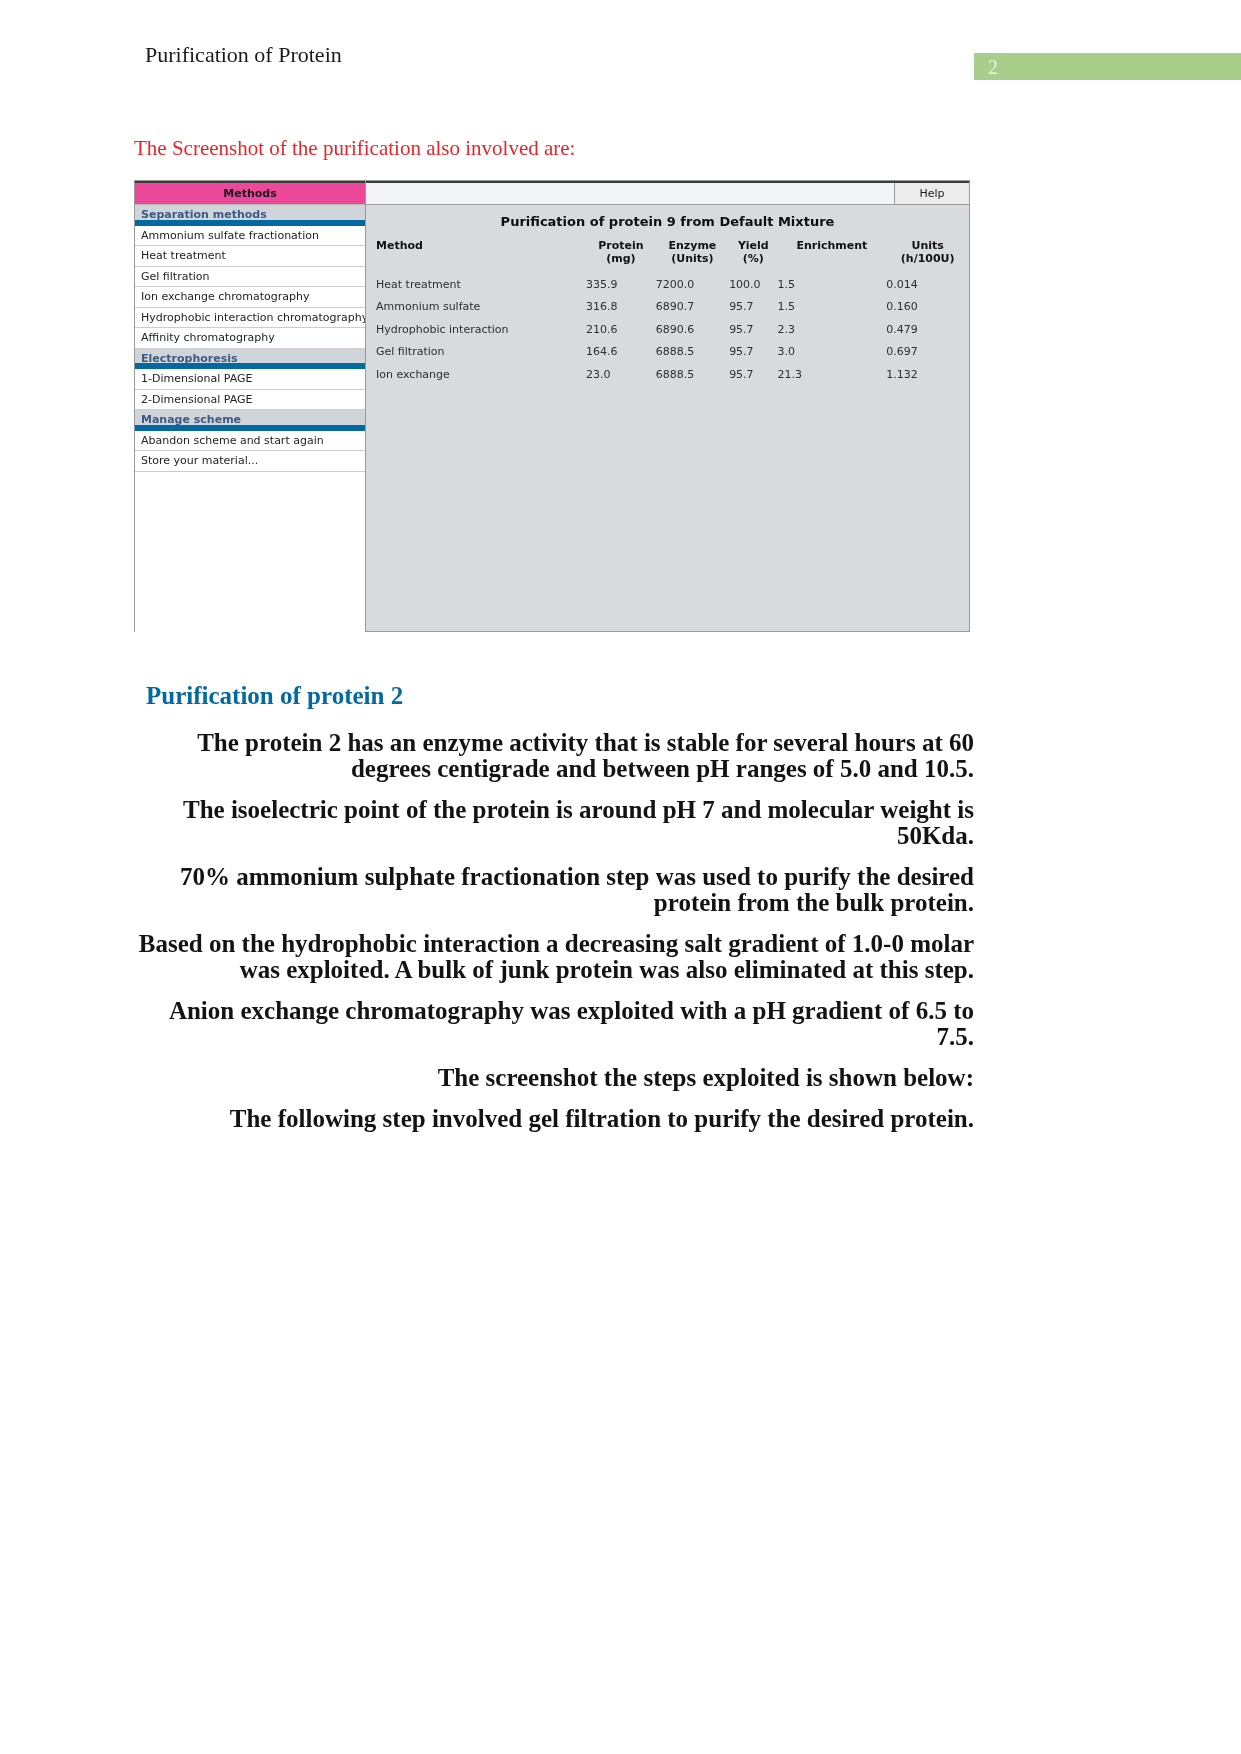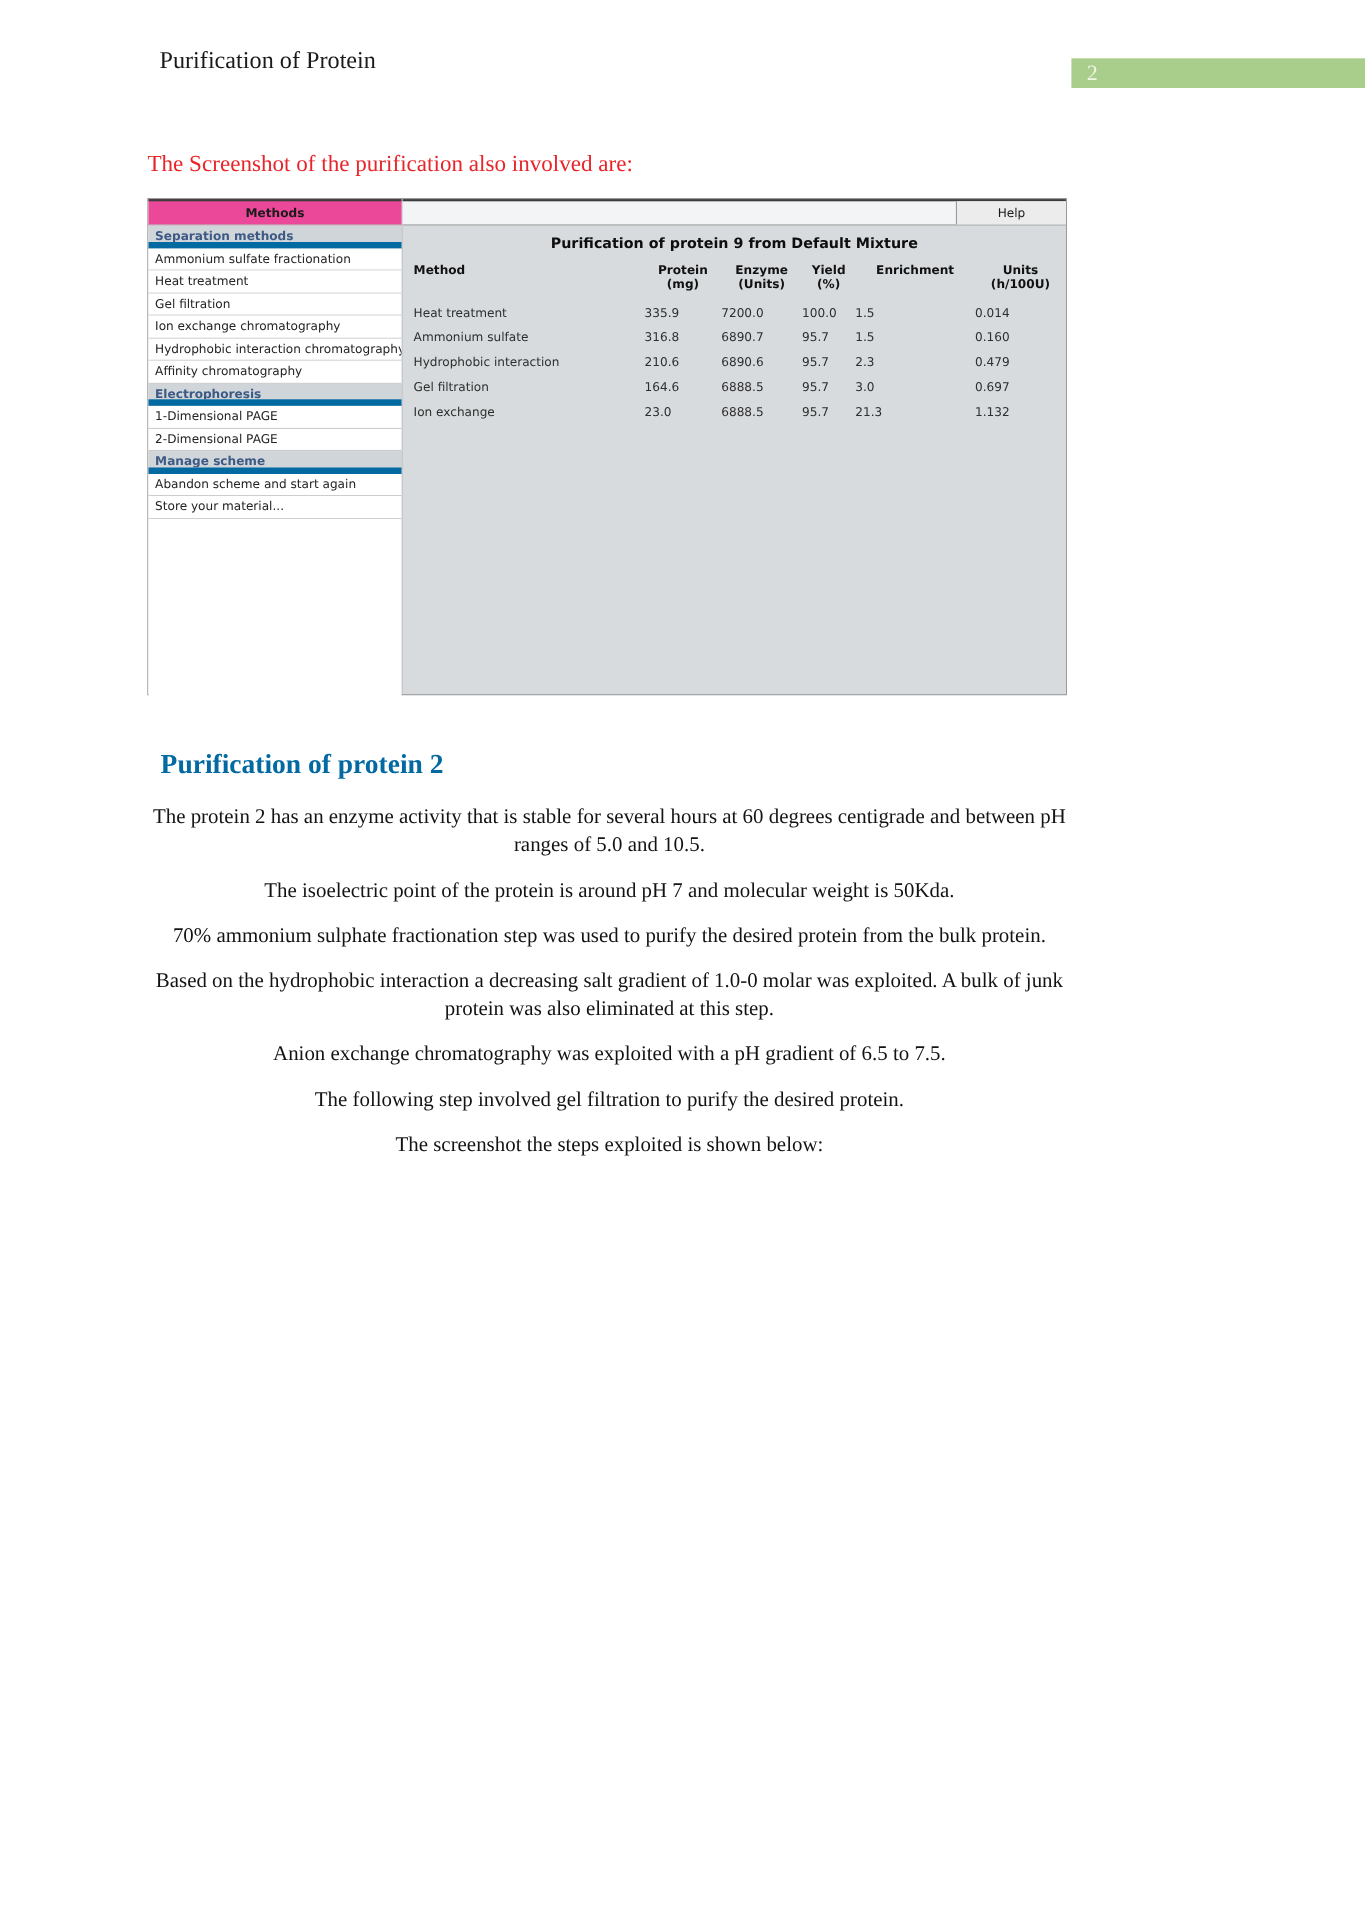--- a/index.html
+++ b/index.html
@@ -129,21 +129,21 @@
     border-top: 2px solid #3c3c3c;
     border-bottom: 1px solid #9a9a9a;
     background: #f3f4f5;
     position: relative;
     box-sizing: content-box;
   }
   #help-button {
     position: absolute;
     right: 0px;
     top: 0px;
-    width: 100px;
+    width: 75px;
     height: 21px;
     line-height: 21px;
     text-align: center;
     font-size: 11px;
     color: #1a1a1a;
     background: #ececec;
     border-left: 1px solid #9a9a9a;
     box-sizing: border-box;
   }
   #table-title {
@@ -201,25 +201,26 @@
     width: 840px;
   }
   #section-title {
     font-size: 25px;
     font-weight: bold;
     line-height: 32px;
     margin: 0 0 18px 12px;
     color: #0369a1;
   }
   .body-para {
-    font-size: 19px;
+    font-size: 25px;
     line-height: 26px;
     margin: 0 0 15px 0;
     color: #131313;
-    text-align: center;
+    text-align: right;
+    font-weight: bold;
   }
 </style>
 </head>
 <body>
 
 <div id="doc-header">
   <div id="header-title">Purification of Protein</div>
   <div id="page-number-badge">
     <span class="num">2</span>
   </div>
@@ -312,16 +313,16 @@
 </div>
 
 <div id="body-content">
   <h1 id="section-title">Purification of protein 2</h1>
   <div id="paragraph-list">
       <p class="body-para">The protein 2 has an enzyme activity that is stable for several hours at 60 degrees centigrade and between pH ranges of 5.0 and 10.5.</p>
       <p class="body-para">The isoelectric point of the protein is around pH 7 and molecular weight is 50Kda.</p>
       <p class="body-para">70% ammonium sulphate fractionation step was used to purify the desired protein from the bulk protein.</p>
       <p class="body-para">Based on the hydrophobic interaction a decreasing salt gradient of 1.0-0 molar was exploited. A bulk of junk protein was also eliminated at this step.</p>
       <p class="body-para">Anion exchange chromatography was exploited with a pH gradient of 6.5 to 7.5.</p>
+      <p class="body-para">The screenshot the steps exploited is shown below:</p>
       <p class="body-para">The following step involved gel filtration to purify the desired protein.</p>
-      <p class="body-para">The screenshot the steps exploited is shown below:</p>
     </div>
 </div>
 
 </body></html>

